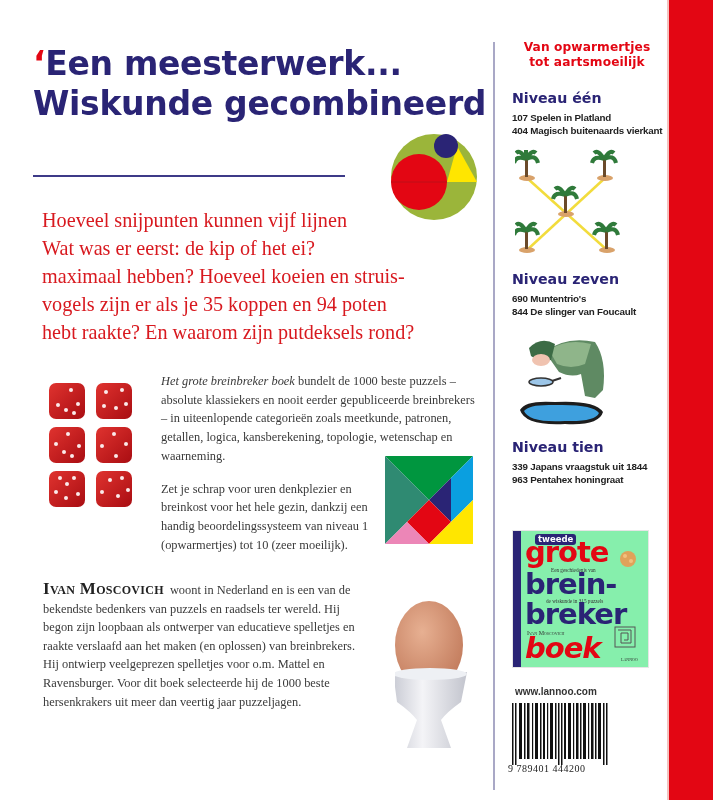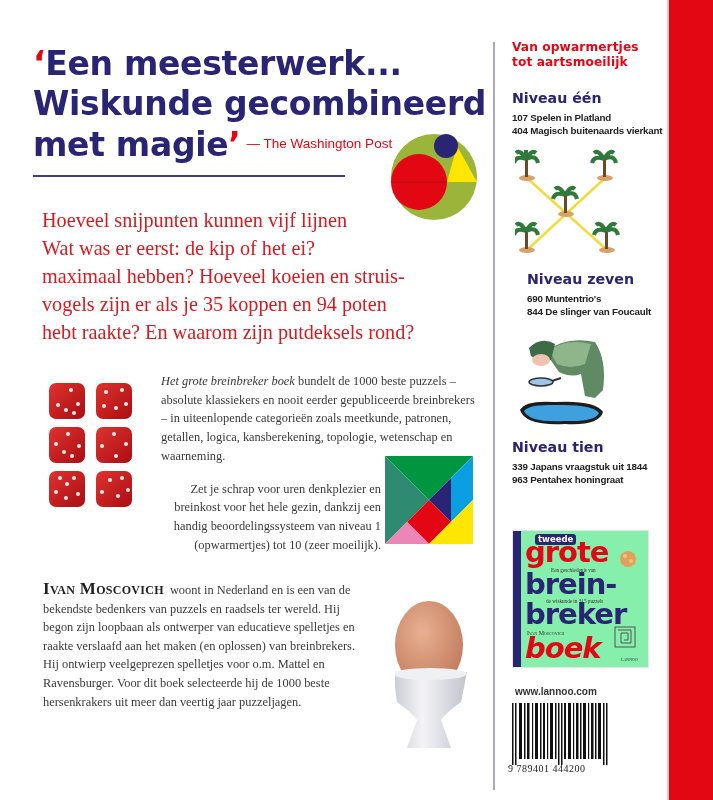--- a/index.html
+++ b/index.html
@@ -25,36 +25,36 @@
   
   .questions { position: absolute; left: 42px; top: 206px; width: 450px;
     font-family: "Liberation Serif", serif; color: #d8191f; font-size: 20.2px; line-height: 28px; }
 
   
   .dice { position: absolute; left: 46px; top: 380px; }
 
   
   .desc { position: absolute; left: 161px; top: 372px; width: 320px;
     font-family: "Liberation Serif", serif; color: #3a3a3a; font-size: 12.4px; line-height: 18.7px; }
-  .desc p + p { margin-top: 14px; text-align: right; }
+  .desc p + p { margin-top: 14px; }
   .desc i { font-style: italic; }
   .desc .p2 { width: 220px; }
 
   .tangram { position: absolute; left: 385px; top: 456px; }
 
   
   .bio { position: absolute; left: 43px; top: 580px; width: 330px;
     font-family: "Liberation Serif", serif; color: #3a3a3a; font-size: 12.4px; line-height: 18.6px; }
   .bio .author { font-variant: small-caps; font-size: 17px; font-weight: bold; color: #222; letter-spacing: 0.3px; margin-right: 6px; }
 
   .egg { position: absolute; left: 395px; top: 590px; }
 
   
   .side { position: absolute; left: 512px; top: 40px; width: 150px; }
-  .side-head { font-family: "DejaVu Sans", sans-serif; font-weight: 900; color: #e30613; font-size: 12.2px; line-height: 15px; letter-spacing: 0.1px; }
+  .side-head { font-family: "DejaVu Sans", sans-serif; font-weight: 900; color: #e30613; font-size: 12.2px; line-height: 15px; letter-spacing: 0.1px; text-align: center; }
   .lvl-title { font-family: "DejaVu Sans", sans-serif; font-weight: 900; color: #2a2475; font-size: 14.2px; line-height: 18px; }
   .lvl-item { font-family: "Liberation Sans", sans-serif; font-weight: bold; color: #222; font-size: 9.8px; line-height: 13px; letter-spacing: -0.2px; }
   .abs { position: absolute; }
 
   .author-head { font-family: "DejaVu Sans", sans-serif; font-weight: 900; color: #2a2475; font-size: 12px; margin-top: 40px; }
   .book { position: absolute; left: 512px; top: 530px; width: 137px; height: 138px; background: #86efac; border: 1px solid #e6e6e6; }
   .book .spine { position: absolute; left: 0; top: 0; width: 8px; height: 136px; background: #2a2475; }
   .book .w { position: absolute; font-family: "DejaVu Sans", sans-serif; font-weight: 900; letter-spacing: -1px; }
   .book .sub { position: absolute; font-family: "Liberation Serif", serif; font-size: 5.2px; color: #333; }
   .tweede { position: absolute; left: 22px; top: 3px; background: #2a2475; color: #fff; font-family: "DejaVu Sans", sans-serif; font-weight: bold; font-size: 8.5px; padding: 0 3px; border-radius: 3px; line-height: 11px; }
@@ -66,21 +66,20 @@
 </head>
 <body>
 
 <div class="red-band-edge"></div>
 <div class="red-band"></div>
 <div class="vsep"></div>
 
 <div class="quote">
   <div class="line"><span class="qmark">‘</span><span>Een meesterwerk...</span></div>
   <div class="line">Wiskunde gecombineerd</div>
-  <div class="line"><span>met magie</span><span class="qmark">’</span><span class="source">— The Washington Post</span></div>
 </div>
 <div class="quote-rule"></div>
 
 <svg class="circles" width="90" height="90" viewBox="0 0 90 90">
   <circle cx="45" cy="45" r="43" fill="#9bb53a"></circle>
   <circle cx="30" cy="50" r="28" fill="#e30613"></circle>
   <line x1="2" y1="50" x2="58" y2="50" stroke="#b5121b" stroke-width="0.8"></line>
   <polygon points="68,14 88,50 58,50" fill="#ffe600"></polygon>
   <circle cx="57" cy="14" r="12" fill="#2a2475"></circle>
 </svg>
@@ -214,21 +213,21 @@
     <rect x="10" y="86" width="3" height="18" fill="#6b4a2a"></rect>
     <path d="M11,86 q-10,-4 -12,4 M11,86 q10,-5 12,4 M11,86 q-6,-10 -10,-6 M11,86 q6,-10 10,-6" stroke="#2f7a3a" stroke-width="4" fill="none"></path>
   </g>
   <g>
     <ellipse cx="92" cy="105" rx="8" ry="3" fill="#d9a26a"></ellipse>
     <rect x="90" y="86" width="3" height="18" fill="#6b4a2a"></rect>
     <path d="M91,86 q-10,-4 -12,4 M91,86 q10,-5 12,4 M91,86 q-6,-10 -10,-6 M91,86 q6,-10 10,-6" stroke="#2f7a3a" stroke-width="4" fill="none"></path>
   </g>
 </svg>
 
-<div class="abs" style="left:527px; top:270px;">
+<div class="abs" style="left:512px; top:270px;">
   <div class="lvl-title">Niveau zeven</div>
   <div class="lvl-item" style="margin-top:4px">690 Muntentrio's</div>
   <div class="lvl-item">844 De slinger van Foucault</div>
 </div>
 
 <svg class="abs" style="left:515px; top:330px;" width="100" height="100" viewBox="0 0 100 100">
   <path d="M5,80 Q10,70 40,72 Q80,70 88,82 Q84,96 50,94 Q10,96 5,80 Z" fill="#1d1d1d"></path>
   <path d="M9,81 Q14,74 40,75 Q78,74 84,83 Q80,92 50,91 Q14,93 9,81 Z" fill="#3ea0de"></path>
   <path d="M30,22 Q50,6 80,12 Q92,30 88,60 L80,68 L70,66 L66,44 Q56,48 44,42 Z" fill="#5f8a63"></path>
   <path d="M34,20 Q52,8 76,14 L70,34 Q56,40 42,34 Z" fill="#8fb58a"></path>

